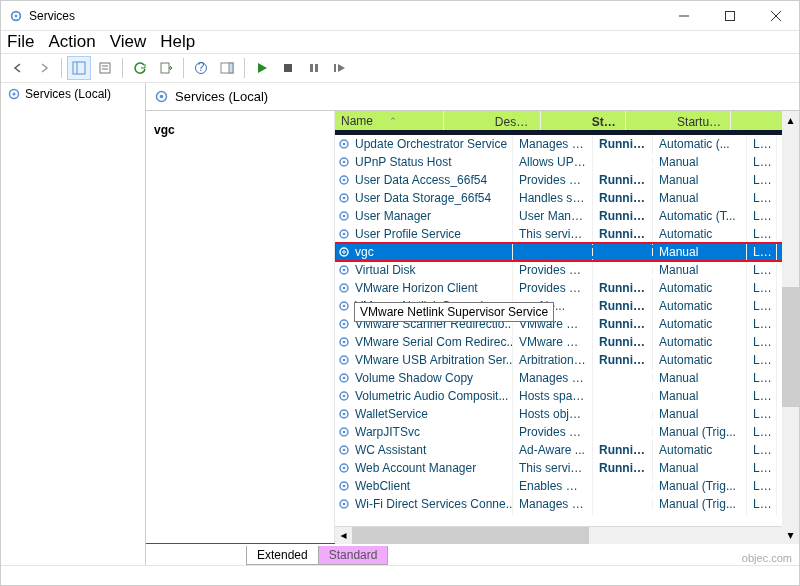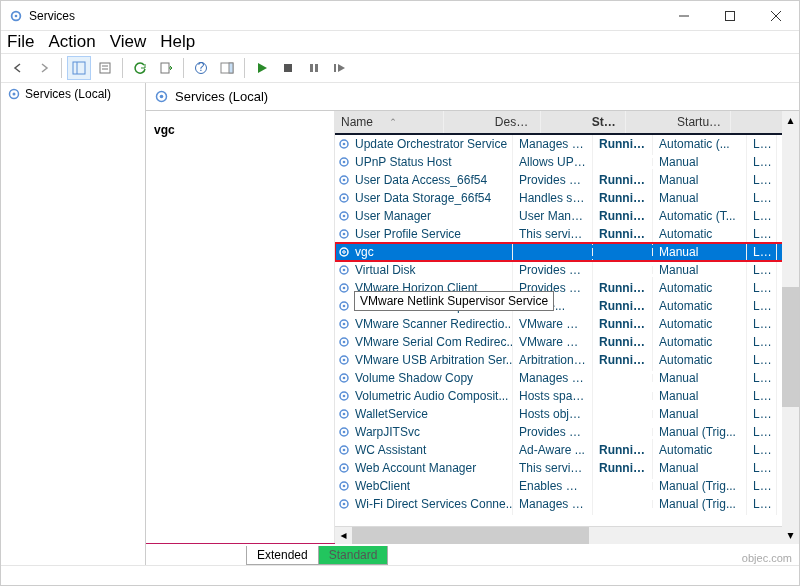--- a/index.html
+++ b/index.html
@@ -19,45 +19,45 @@
 .leftpane { width: 145px; border-right: 1px solid #ccc; padding: 2px 0; }
 .leftitem { display: flex; align-items: center; padding: 2px 6px; gap: 4px; }
 .content { flex: 1; display: flex; flex-direction: column; min-width: 0; }
 .tabhead { height: 28px; display: flex; align-items: center; padding-left: 8px; border-bottom: 1px solid #ccc; background: #fff; }
 .tabhead .lbl { font-size: 13px; margin-left: 6px; }
 .split { flex: 1; display: flex; min-height: 0; }
 .detail { width: 188px; padding: 12px 8px 8px 8px; }
 .detail .svcname { font-weight: bold; }
 .detail .link { color: #0066cc; text-decoration: underline; cursor: pointer; }
 .listwrap { flex: 1; display: flex; flex-direction: column; min-width: 0; border-left: 1px solid #e5e5e5; }
-.head { display: flex; height: 24px; border-bottom: 2px solid #0f172a; background: #e5e5e5; font-size: 12px; color: #333; gap: 45px; }
+.head { display: flex; height: 24px; border-bottom: 5px solid #0f172a; background: #bef264; font-size: 12px; color: #333; gap: 45px; }
 .col { padding: 4px 6px; border-right: 1px solid #f0f0f0; white-space: nowrap; overflow: hidden; text-overflow: ellipsis; }
 .c-name { width: 178px; display: flex; align-items: center; }
 .c-desc { width: 80px; }
 .c-stat { width: 60px; font-weight: bold; }
 .c-type { width: 94px; }
 .c-log  { width: 30px; }
 .rows { flex: 1; overflow: hidden; position: relative; }
 .row { display: flex; height: 18px; align-items: center; font-size: 12px; color: #0c4a6e; }
 .row .c-name { display: flex; align-items: center; gap: 4px; padding-left: 2px; }
 .row.selected { background: #0078d7; color: #fff; }
 .row.selected .gearmini circle, .row.selected .gearmini path { stroke: #fff; }
 .row.highlight { outline: 2px solid #e81123; outline-offset: -1px; }
-.tooltip { position: absolute; top: 156px; left: 19px; background: #fff; border: 1px solid #767676; padding: 2px 5px; font-size: 12px; white-space: nowrap; z-index: 5; }
+.tooltip { position: absolute; top: 167px; left: 19px; background: #fff; border: 1px solid #767676; padding: 2px 5px; font-size: 12px; white-space: nowrap; z-index: 5; }
 .hscroll { height: 17px; background: #f0f0f0; border-top: 1px solid #dadada; display: flex; align-items: center; }
 .hscroll .arrow { width: 17px; height: 17px; display: flex; align-items: center; justify-content: center; background: #f0f0f0; }
 .hscroll .track { flex: 1; height: 17px; background: #f0f0f0; position: relative; }
 .hscroll .thumb { position: absolute; left: 0; width: 55%; height: 100%; background: #cdcdcd; }
 .vscroll { position: absolute; right: 0; top: 0; bottom: 0; width: 17px; background: #f0f0f0; display: flex; flex-direction: column; }
 .vscroll .arrow { height: 17px; display: flex; align-items: center; justify-content: center; }
 .vscroll .track { flex: 1; position: relative; }
 .vscroll .thumb { position: absolute; top: 40%; left: 0; right: 0; height: 30%; background: #cdcdcd; }
 .tabsfoot { height: 22px; display: flex; align-items: flex-end; border-top: 1px solid #be185d; padding-left: 100px; background: #fff; }
 .tab { border: 1px solid #aaa; border-top: none; padding: 2px 10px; font-size: 12px; background: #fff; margin-right: -1px; border-top-left-radius: 0; border-top-right-radius: 0; }
-.tab.inactive { background: #22c55e; color: #555; }
+.tab.inactive { background: #f0abfc; color: #555; }
 .statusbar { height: 20px; border-top: 1px solid #e5e5e5; }
 .watermark { position: absolute; right: 8px; bottom: 22px; font-size: 11px; color: #aaa; }
 svg { display: block; }
 .sortcaret { margin-left: auto; margin-right: 40px; color: #777; font-size: 9px; }
 </style>
 </head>
 <body>
 
 <div class="titlebar">
   <span class="gear">

